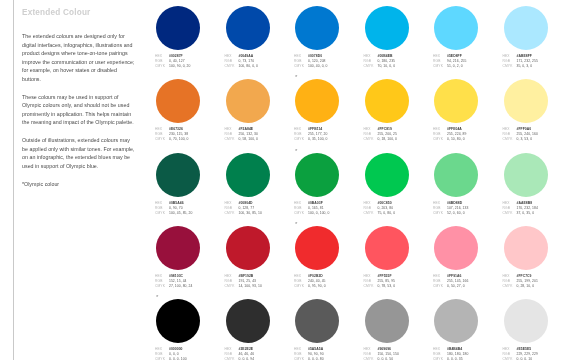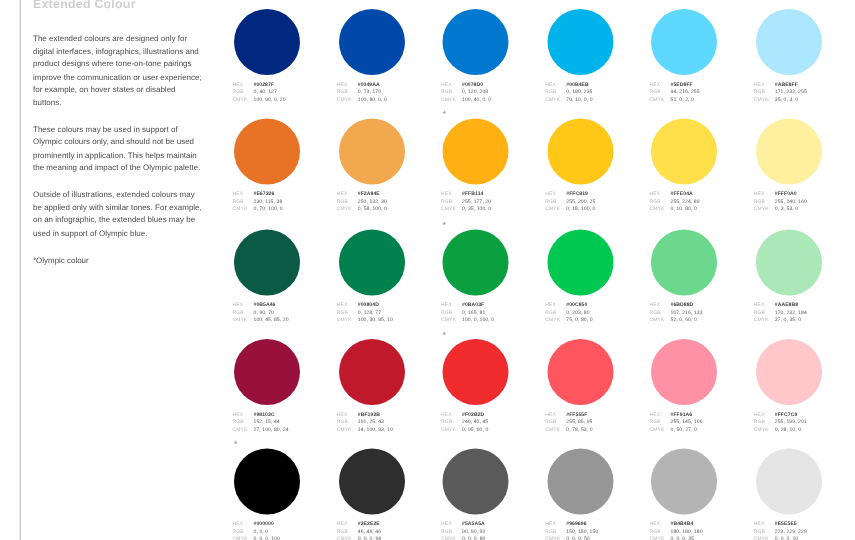--- a/index.html
+++ b/index.html
@@ -18,21 +18,21 @@
     height: 360px;
     background: #ffffff;
     display: flex;
   }
 
   
   .left-panel {
     width: 152px;
     height: 292px;
     position: relative;
-    padding: 2px 16px 0 22px;
+    padding: 12px 16px 0 22px;
     flex: 0 0 152px;
   }
 
   .left-rule {
     position: absolute;
     left: 13px;
     top: 0;
     width: 1px;
     height: 360px;
     background: #c9c9c9;

